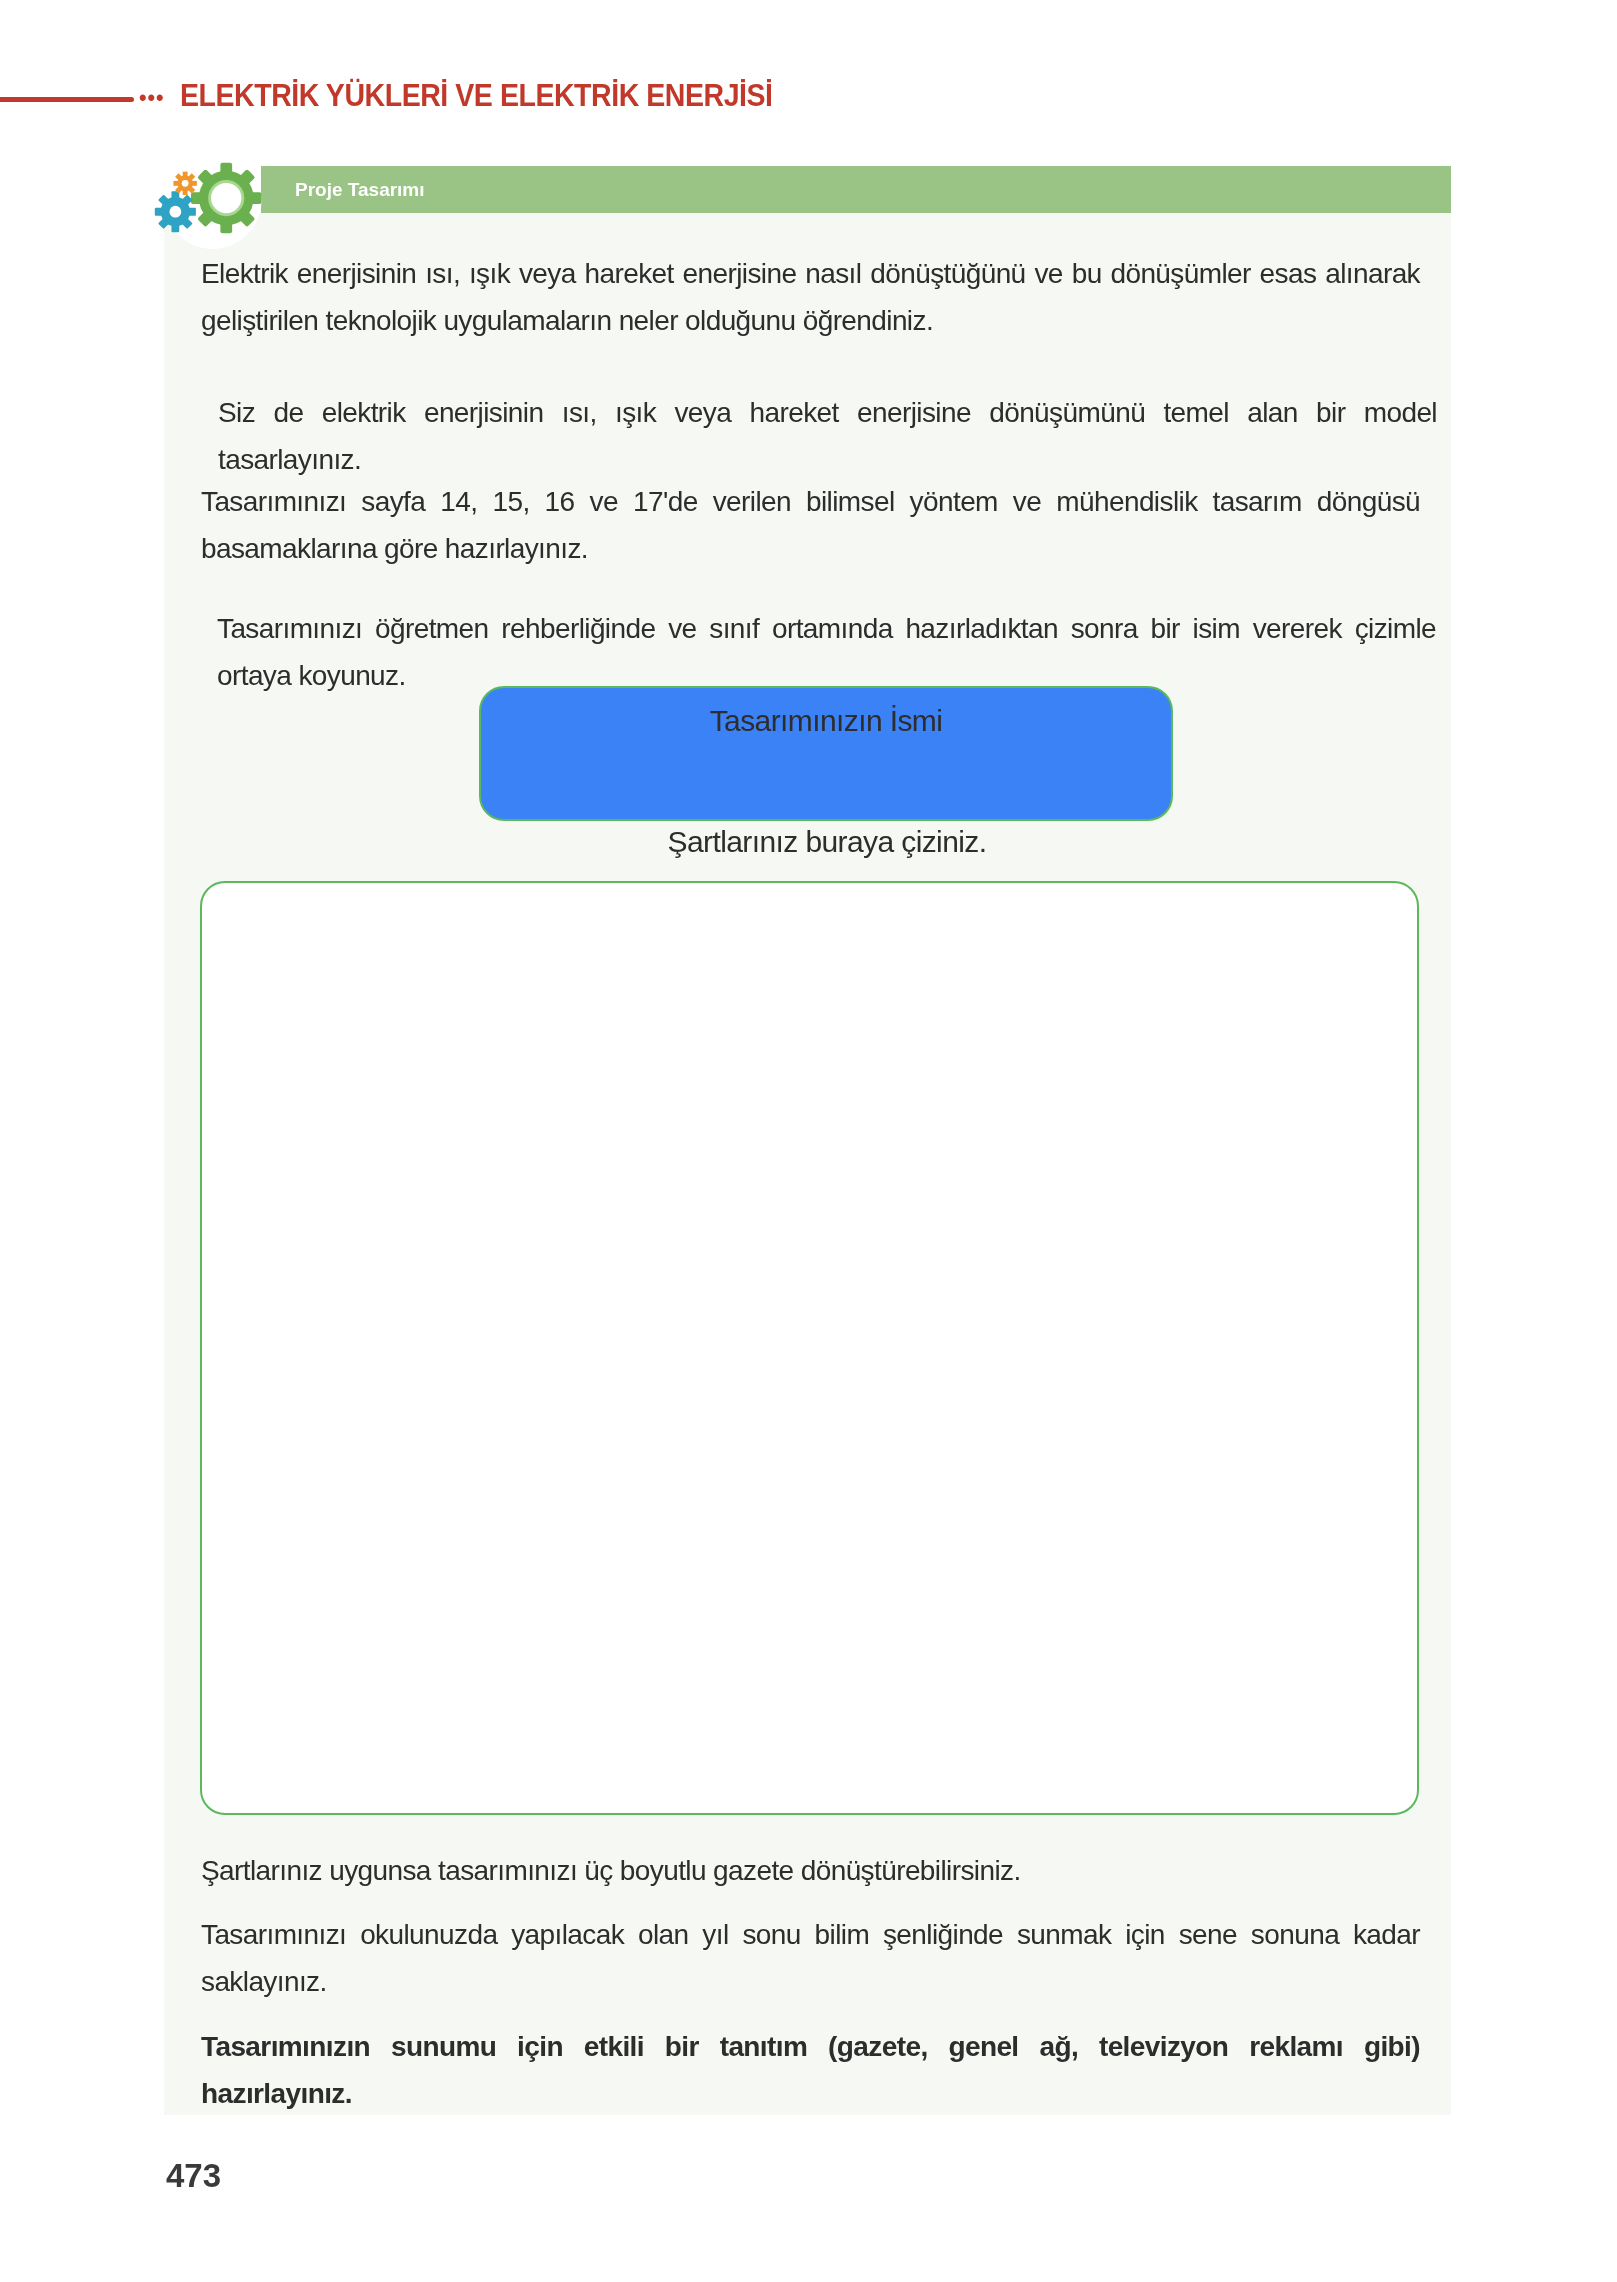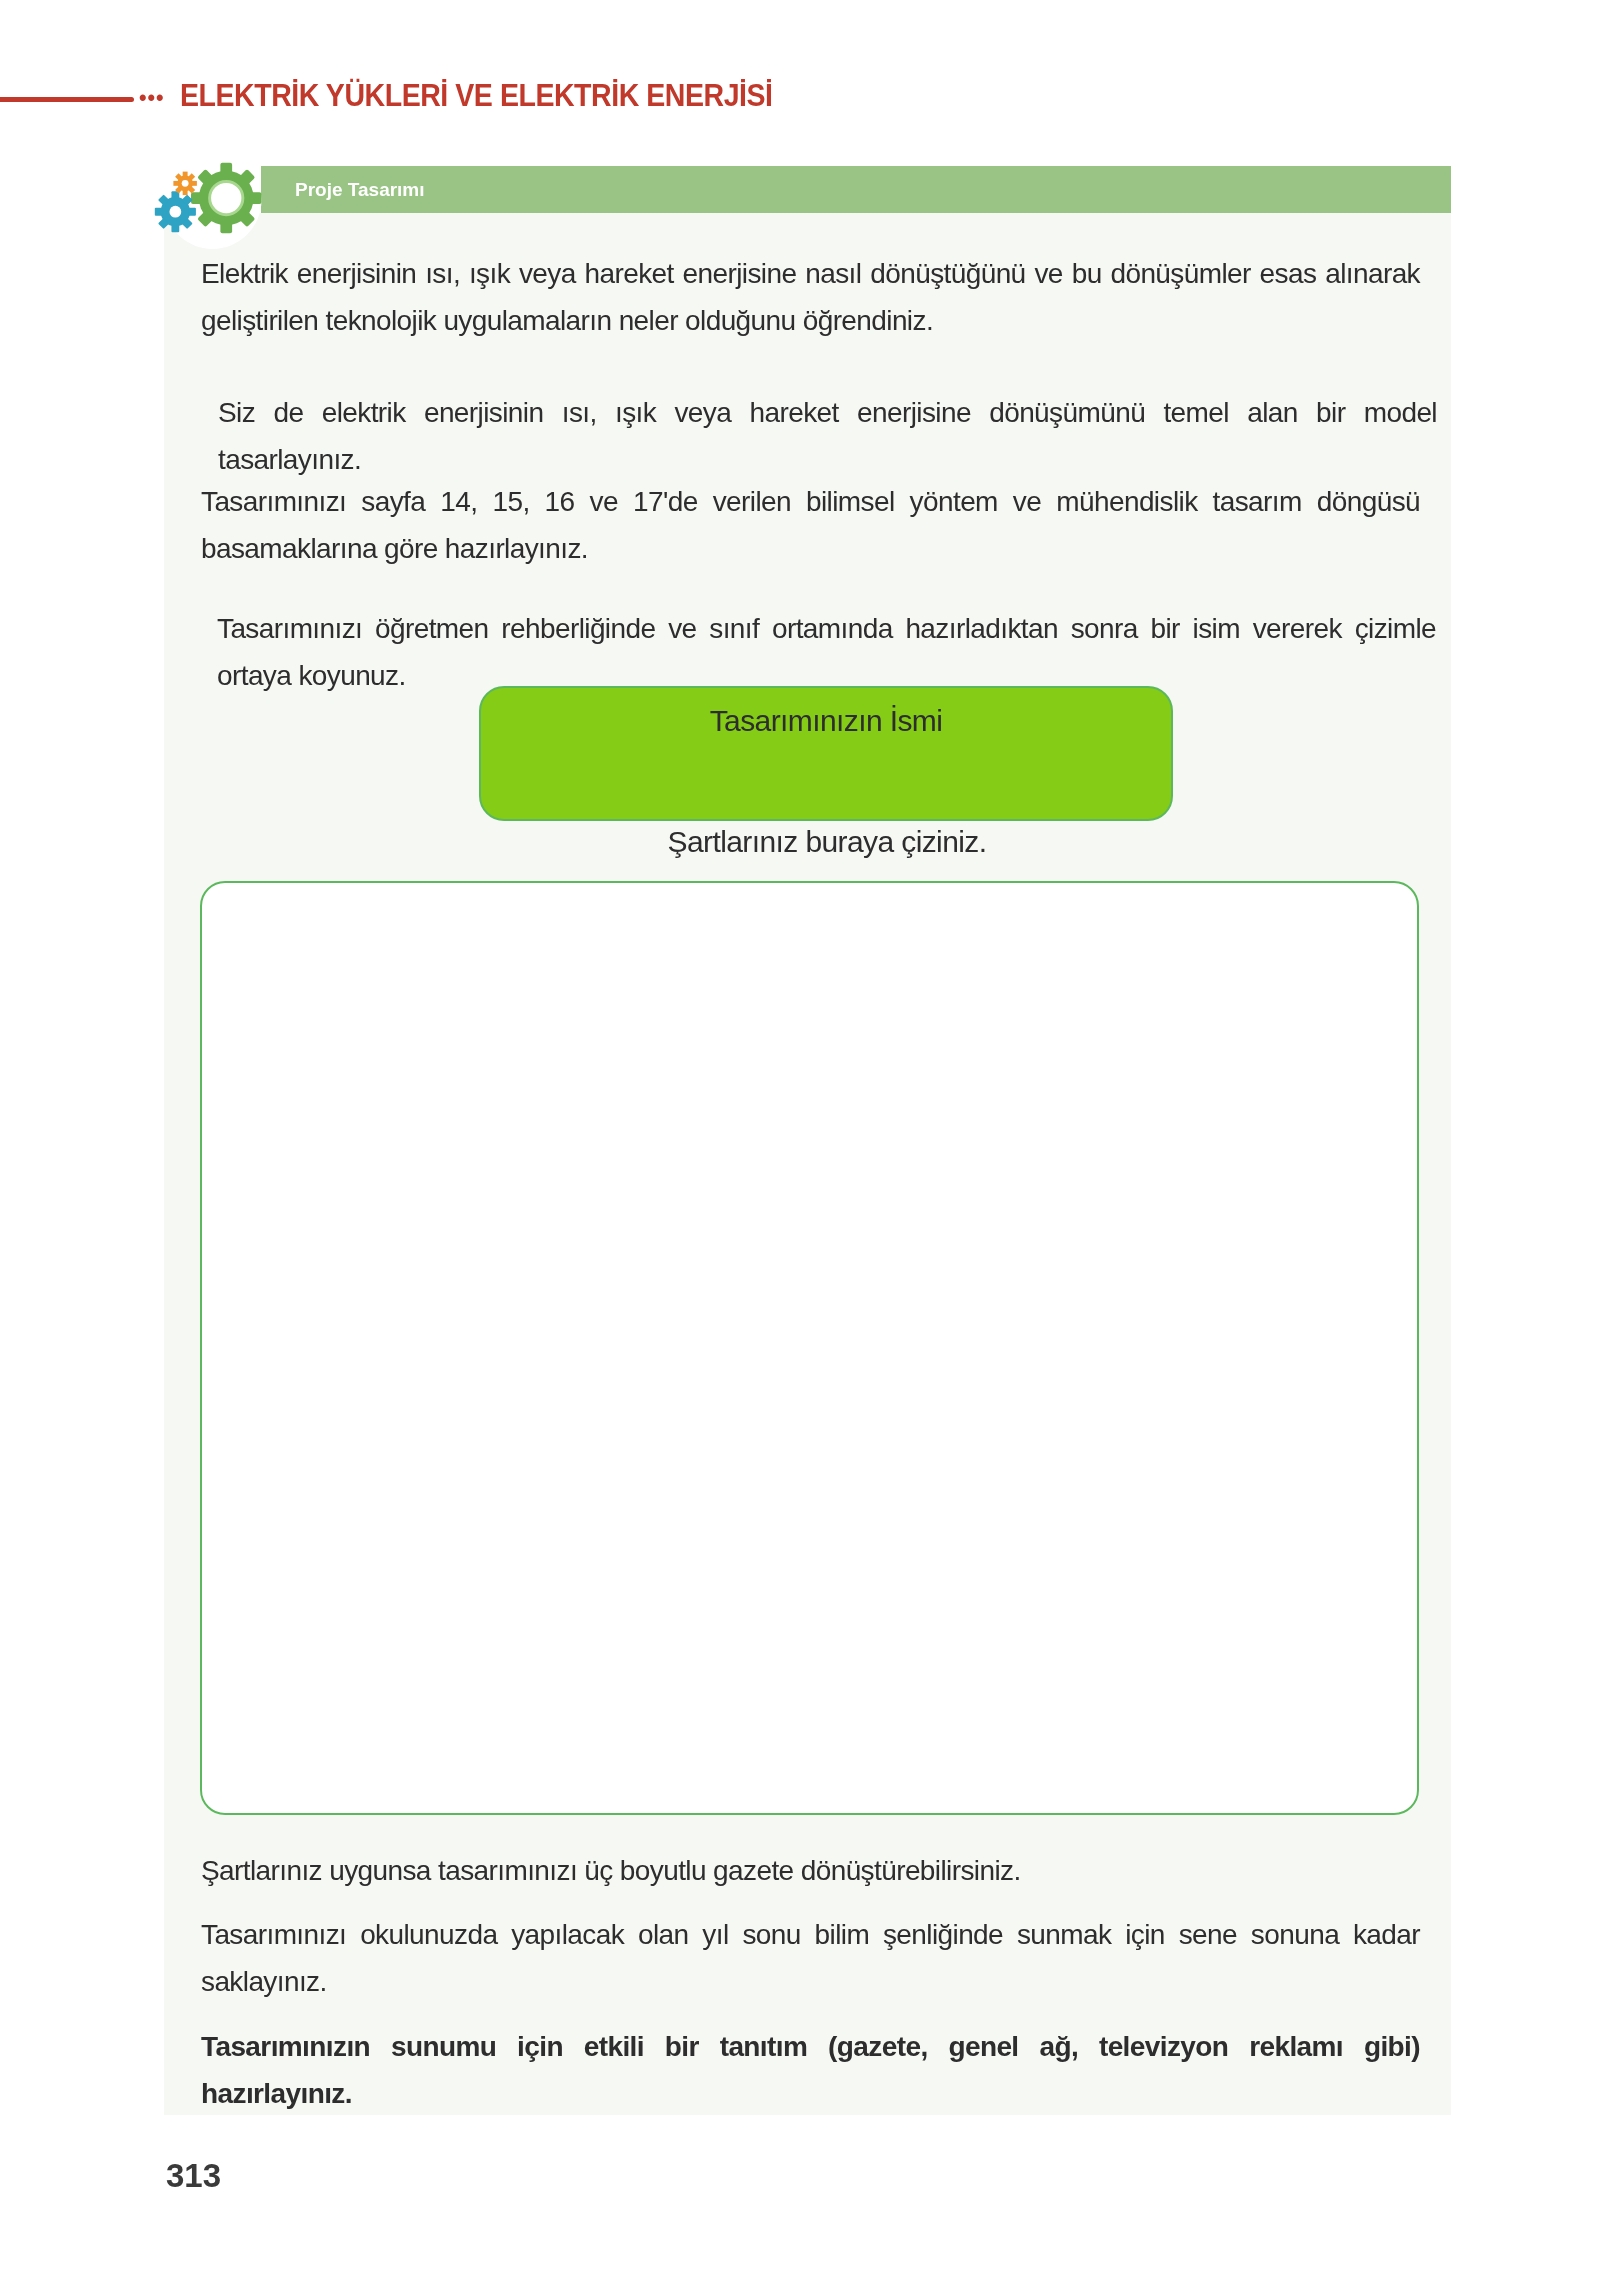--- a/index.html
+++ b/index.html
@@ -36,21 +36,21 @@
     .gear-wrap {
       position: absolute; left: 146px; top: 151px; width: 137px; height: 98px;
     }
     .para {
       position: absolute; left: 201px; width: 1219px;
       font-size: 28px; line-height: 47px; color: #2d2d2d;
       text-align: justify; letter-spacing: -0.6px;
     }
     .name-box {
       position: absolute; left: 479px; top: 686px; width: 690px; height: 131px;
-      border: 2.9px solid #5cb85c; border-radius: 25px; background: #84cc16;
+      border: 2.9px solid #5cb85c; border-radius: 25px; background: #3b82f6;
     }
     .name-label {
       position: absolute; left: 0; right: 0; top: 15.6px; text-align: center;
       font-size: 30px; color: #2d2d2d; letter-spacing: -0.6px;
     }
     .draw-caption {
       position: absolute; left: 479px; width: 696px; top: 825px; text-align: center;
       font-size: 30px; color: #2d2d2d; letter-spacing: -0.6px;
     }
     .draw-box {
@@ -130,14 +130,14 @@
   <div class="name-label">Tasarımınızın İsmi</div>
 </div>
 
 <div class="draw-caption">Şartlarınız buraya çiziniz.</div>
 <div class="draw-box"></div>
 
 <p class="para" style="top:1847px; margin:0;">Şartlarınız uygunsa tasarımınızı üç boyutlu gazete dönüştürebilirsiniz.</p>
 <p class="para" style="top:1911px; margin:0;">Tasarımınızı okulunuzda yapılacak olan yıl sonu bilim şenliğinde sunmak için sene sonuna kadar saklayınız.</p>
 <p class="para" style="top:2023px; margin:0;font-weight:bold;">Tasarımınızın sunumu için etkili bir tanıtım (gazete, genel ağ, televizyon reklamı gibi) hazırlayınız.</p>
 
-<div class="page-number">313</div>
+<div class="page-number">473</div>
 
 
 </body></html>

